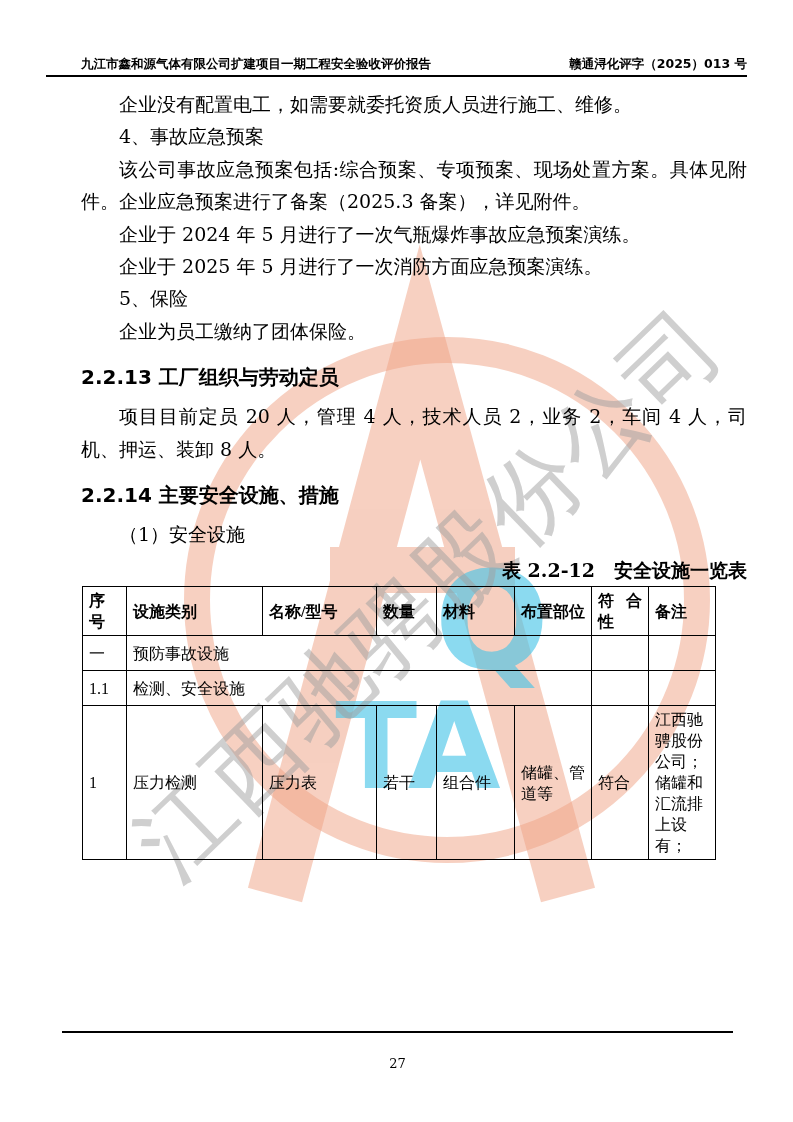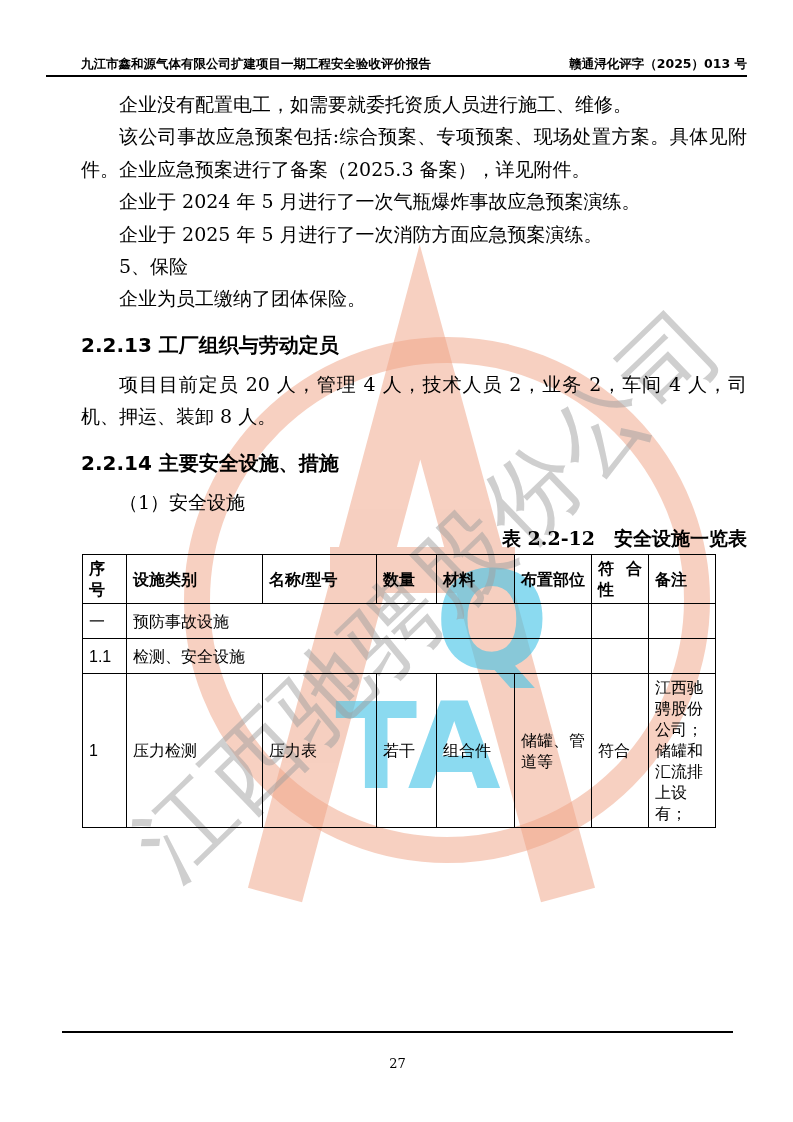--- a/index.html
+++ b/index.html
@@ -48,21 +48,21 @@
     text-align:right;
     font-weight:bold;font-size:19px;line-height:26px;
     font-family:"DejaVu Serif", serif;
   }
   
   table.safety{
     margin-left:36px;
     border-collapse:collapse;
     width:633px;
     table-layout:fixed;
-    font-family:Liberation Sans, sans-serif;
+    font-family:Liberation Serif, serif;
     font-size:16px;
     background:transparent;
   }
   table.safety th, table.safety td{
     border:1.6px solid #000;
     padding:3px 6px;
     vertical-align:middle;
     text-align:left;
     overflow:hidden;
     background:transparent;
@@ -108,20 +108,21 @@
   </svg>
 
   <div class="content">
 
     <div class="doc-header">
       <span>九江市鑫和源气体有限公司扩建项目一期工程安全验收评价报告</span>
       <span>赣通浔化评字（2025）013 号</span>
     </div>
 
     <p class="para first">企业没有配置电工，如需要就委托资质人员进行施工、维修。</p>
+    <p class="para">4、事故应急预案</p>
     <p class="para">该公司事故应急预案包括:综合预案、专项预案、现场处置方案。具体见附件。企业应急预案进行了备案（2025.3 备案），详见附件。</p>
     <p class="para">企业于 2024 年 5 月进行了一次气瓶爆炸事故应急预案演练。</p>
     <p class="para">企业于 2025 年 5 月进行了一次消防方面应急预案演练。</p>
     <p class="para">5、保险</p>
     <p class="para">企业为员工缴纳了团体保险。</p>
 
     <h3 class="heading">2.2.13 工厂组织与劳动定员</h3>
     <p class="para">项目目前定员 20 人，管理 4 人，技术人员 2，业务 2，车间 4 人，司机、押运、装卸 8 人。</p>
 
     <h3 class="heading">2.2.14 主要安全设施、措施</h3>

